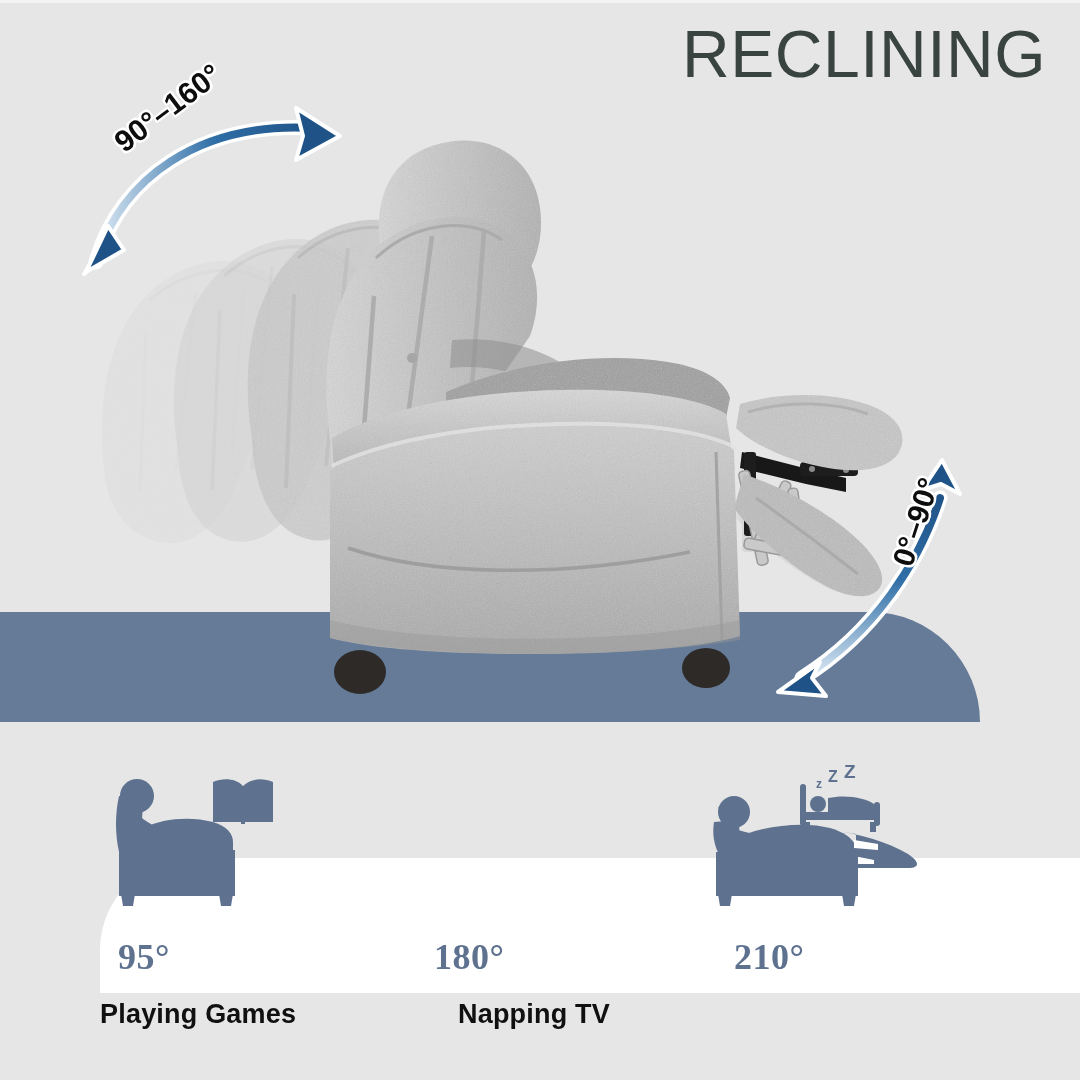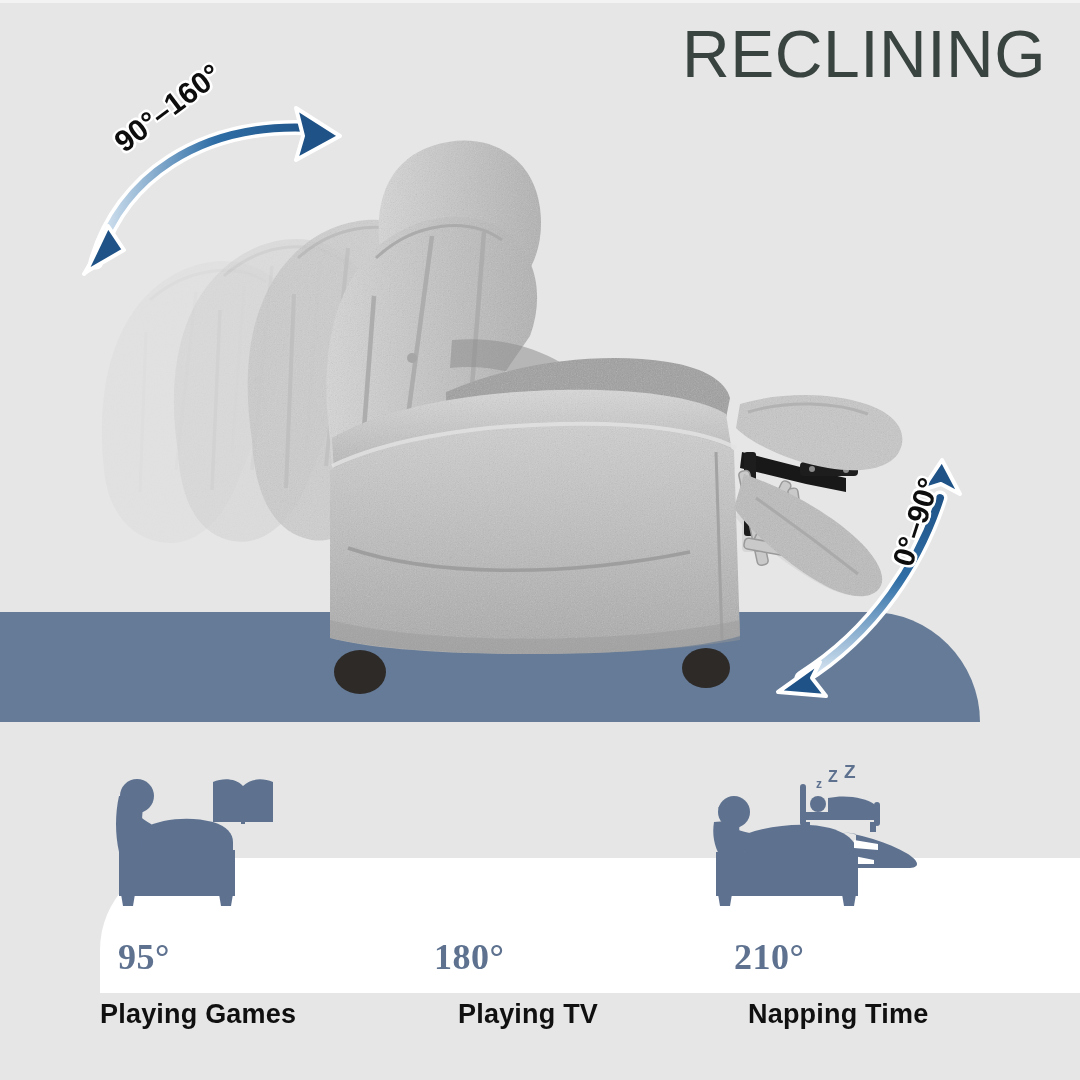--- a/index.html
+++ b/index.html
@@ -340,21 +340,21 @@
             <path d="M124 138 L 138 138 L 136 150 L 126 150 Z"></path>
           </g>
         </svg>
       </div>
       <div class="angle">95°</div>
       <div class="caption">Playing Games</div>
     </div>
 
     <div class="card c1">
       <div class="angle">180°</div>
-      <div class="caption">Playing TV</div>
+      <div class="caption">Napping TV</div>
     </div>
 
     <div class="card c2">
       <div class="figure">
         <svg width="300" height="160" viewBox="0 0 300 160" xmlns="http://www.w3.org/2000/svg">
           <g fill="#5e7290">
 
             <g>
               <rect x="88" y="28" width="6" height="42" rx="3"></rect>
               <rect x="88" y="56" width="80" height="8" rx="3"></rect>
@@ -385,17 +385,16 @@
             <path d="M142 100 L 162 104 L 162 108 L 142 108 Z" fill="#ffffff"></path>
 
             <path d="M4 96 L 146 96 L 146 140 L 4 140 Z"></path>
 
             <path d="M6 138 L 20 138 L 18 150 L 8 150 Z"></path>
             <path d="M130 138 L 144 138 L 142 150 L 132 150 Z"></path>
           </g>
         </svg>
       </div>
       <div class="angle">210°</div>
-      <div class="caption">Napping Time</div>
     </div>
 
   </div>
 </div>
 
 </body></html>

